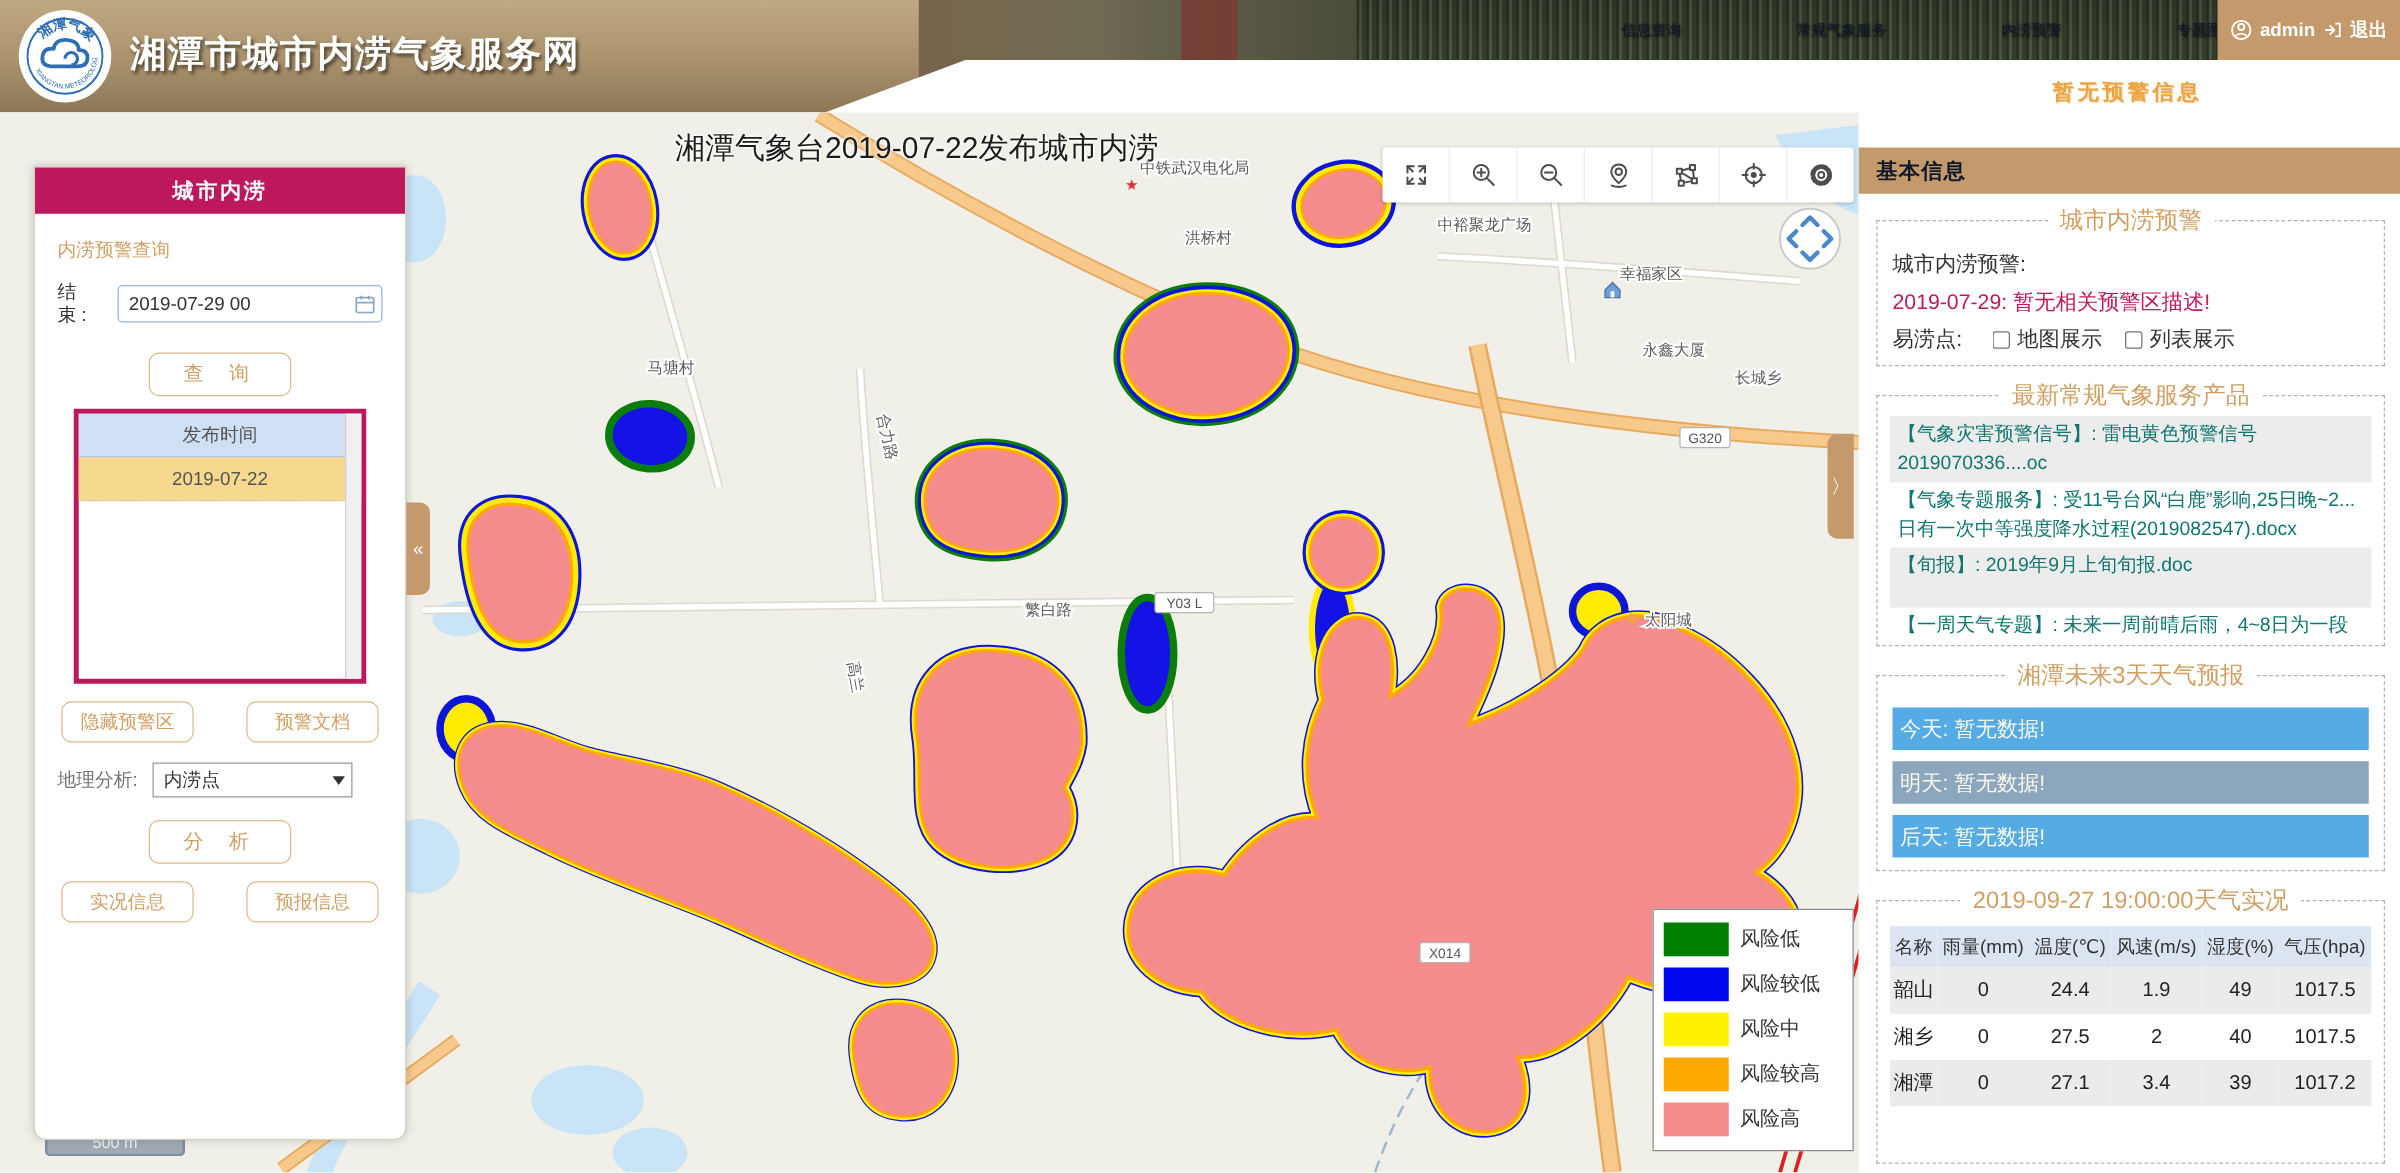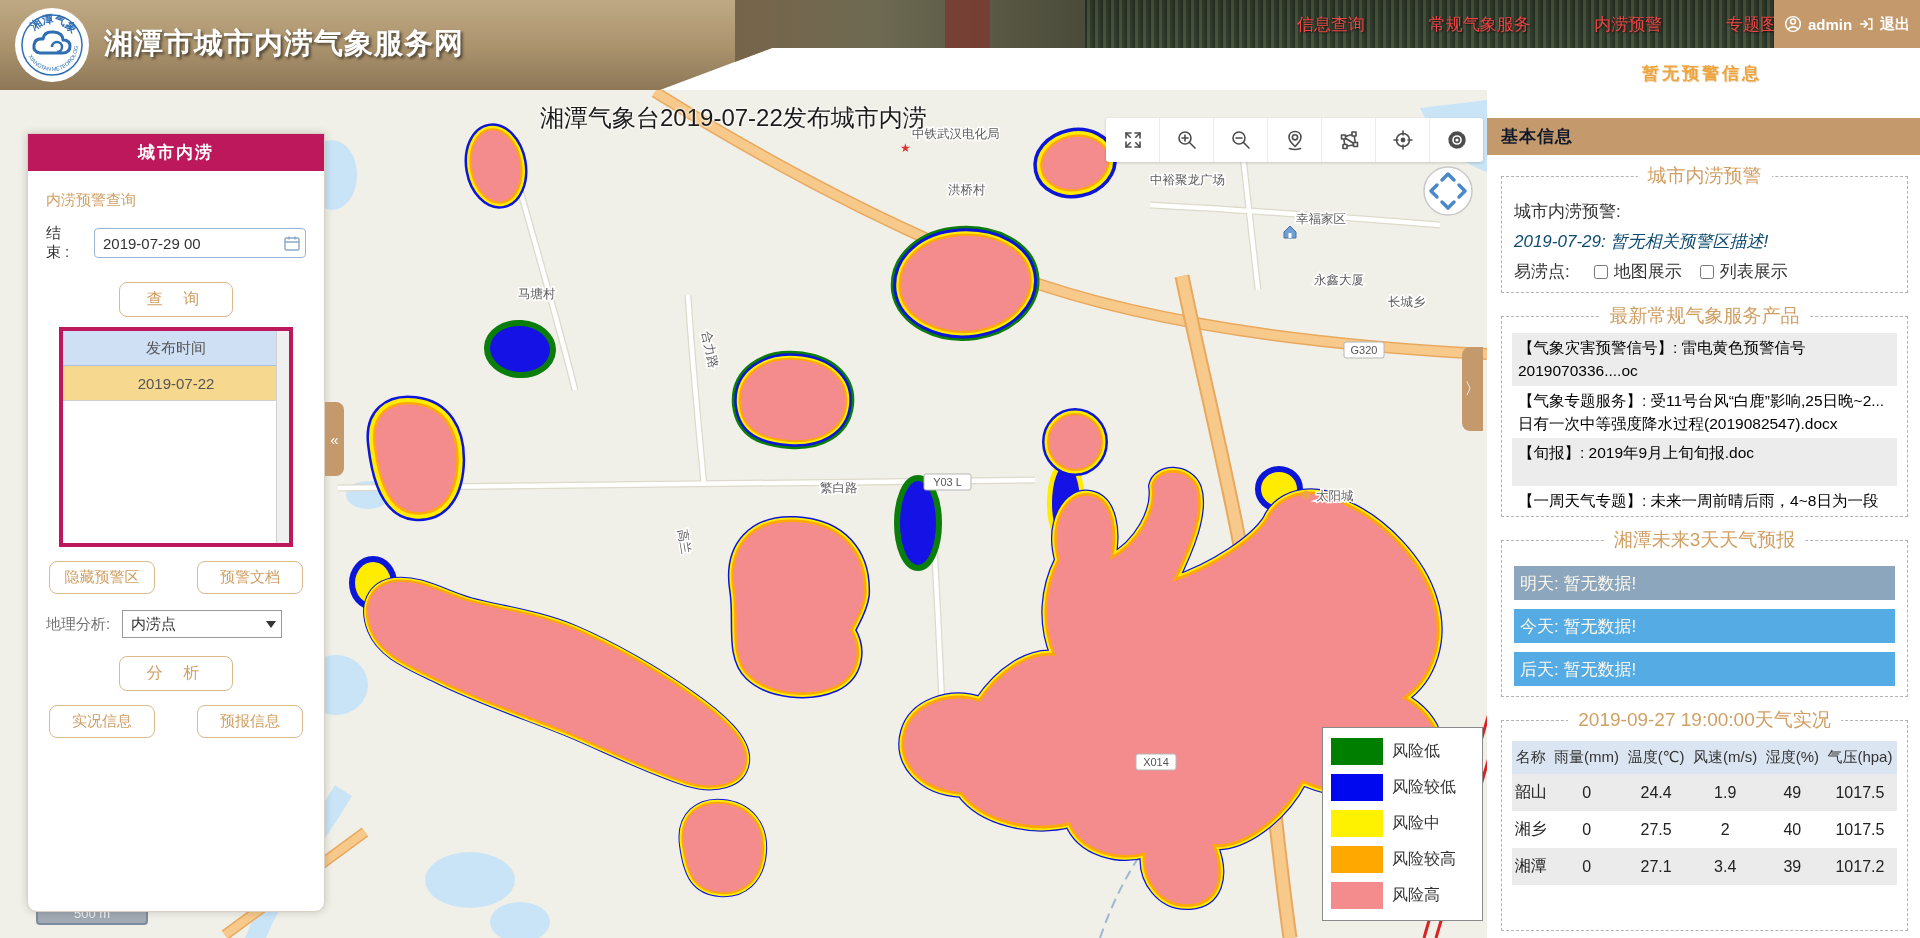--- a/index.html
+++ b/index.html
@@ -18,21 +18,21 @@
     background:linear-gradient(90deg,#77644a,#6e6a52 40%,#4a4b3a);}
   .photo-red{position:absolute;left:945px;top:0;width:45px;height:90px;background:#7a3b33;opacity:.85;}
   .photo-right{position:absolute;left:1085px;top:0;width:835px;height:90px;
     background:repeating-linear-gradient(90deg,#2f3a2b 0 2px,#55624a 2px 5px,#3a4633 5px 8px);}
   .photo-right::after{content:"";position:absolute;inset:0;background:linear-gradient(180deg,rgba(0,0,0,.25),rgba(0,0,0,0));}
   .logo{position:absolute;left:14px;top:7px;width:76px;height:76px;z-index:5;}
   .site-title{position:absolute;left:104px;top:24px;z-index:5;color:#fff;font-size:29px;font-weight:bold;
     text-shadow:2px 2px 3px rgba(0,0,0,.55);letter-spacing:1px;}
   .top-nav{position:absolute;left:1285px;top:0;width:480px;height:48px;display:flex;align-items:center;
     justify-content:space-between;padding:0 12px;z-index:6;}
-  .nav-item{color:#ef4444;font-size:17px;cursor:pointer;text-shadow:1px 1px 2px rgba(0,0,0,.7);white-space:nowrap;}
+  .nav-item{color:#0f172a;font-size:12px;cursor:pointer;text-shadow:1px 1px 2px rgba(0,0,0,.7);white-space:nowrap;}
   .user-box{position:absolute;left:1774px;top:0;width:146px;height:48px;background:#c49a6c;z-index:7;
     display:flex;align-items:center;justify-content:center;gap:6px;color:#fff;font-size:15px;font-weight:bold;}
   .user-box svg{display:block;}
   .alert-text{position:absolute;left:1642px;top:62px;z-index:6;color:#eda43c;font-size:17px;font-weight:bold;
     letter-spacing:3px;text-shadow:1px 1px 0 rgba(180,110,20,.25);}
   
   .map{position:absolute;left:0;top:90px;width:1487px;height:848px;background:#f1f0e8;overflow:hidden;z-index:1;}
   .map svg.base{position:absolute;left:0;top:0;}
   .map-title{position:absolute;left:540px;top:12px;font-size:24px;color:#1c1c1c;z-index:4;
     text-shadow:0 0 3px #fff,0 0 3px #fff;}
@@ -96,25 +96,25 @@
   .rightbar{position:absolute;left:1487px;top:90px;width:433px;height:848px;background:#fff;z-index:20;}
   .rb-header{margin-top:28px;height:37px;background:#c49a6c;color:#0f172a;font-size:17px;font-weight:bold;
     display:flex;align-items:center;padding-left:14px;letter-spacing:1px;}
   fieldset{border:1px dashed #b3b3b3;margin:8px 12px 10px 14px;padding:4px 10px 6px 10px;}
   legend{margin:0 auto;padding:0 10px;color:#d09f63;font-size:19px;}
   .fs-warning{height:118px;}
   .fs-products{height:202px;overflow:hidden;}
   .fs-forecast{height:158px;}
   .fs-live{height:212px;}
   .warn-line{font-size:17px;color:#333;margin:7px 2px;}
-  .warn-red{color:#0c4a6e;font-style:italic;}
+  .warn-red{color:#be185d;}
   .chk-row{font-size:17px;color:#333;margin:7px 2px;display:flex;align-items:center;gap:4px;}
   .chk-row input{width:14px;height:14px;margin:0 2px 0 14px;}
   .chk-row input:first-of-type{margin-left:20px;}
-  .prod-item{font-size:15.5px;color:#000000;line-height:1.5;padding:3px 6px;}
+  .prod-item{font-size:15.5px;color:#0f766e;line-height:1.5;padding:3px 6px;}
   .prod-item.alt{background:#ececec;}
   .prod-item.pad{padding-bottom:22px;}
   .fc-bar{height:34px;margin:9px 2px;display:flex;align-items:center;padding-left:6px;
     color:#fbf7ec;font-size:17px;}
   table.live{width:100%;border-collapse:collapse;margin-top:4px;}
   table.live th{background:#dbe5f2;color:#333;font-size:15px;font-weight:normal;padding:7px 1px;white-space:nowrap;}
   table.live td{font-size:16px;color:#222;text-align:center;padding:8px 1px;}
   table.live tr.alt td{background:#ebebeb;}
 </style>
 </head>
@@ -468,22 +468,22 @@
         <div class="prod-item alt">【气象灾害预警信号】: 雷电黄色预警信号2019070336....oc</div>
         <div class="prod-item">【气象专题服务】: 受11号台风“白鹿”影响,25日晚~2...日有一次中等强度降水过程(2019082547).docx</div>
         <div class="prod-item alt pad">【旬报】: 2019年9月上旬旬报.doc</div>
         <div class="prod-item">【一周天气专题】: 未来一周前晴后雨，4~8日为一段降...集中期 (2019070125).doc</div>
       </div>
   </fieldset>
 
   <fieldset class="fs-forecast">
     <legend>湘潭未来3天天气预报</legend>
     <div id="fc-bars">
+        <div class="fc-bar" style="background: rgb(85, 171, 228);">今天: 暂无数据!</div>
         <div class="fc-bar" style="background: rgb(140, 167, 189);">明天: 暂无数据!</div>
-        <div class="fc-bar" style="background: rgb(85, 171, 228);">今天: 暂无数据!</div>
         <div class="fc-bar" style="background: rgb(85, 171, 228);">后天: 暂无数据!</div>
       </div>
   </fieldset>
 
   <fieldset class="fs-live">
     <legend>2019-09-27 19:00:00天气实况</legend>
     <table class="live">
       <thead>
           <tr id="live-head">
             <th>名称</th>

